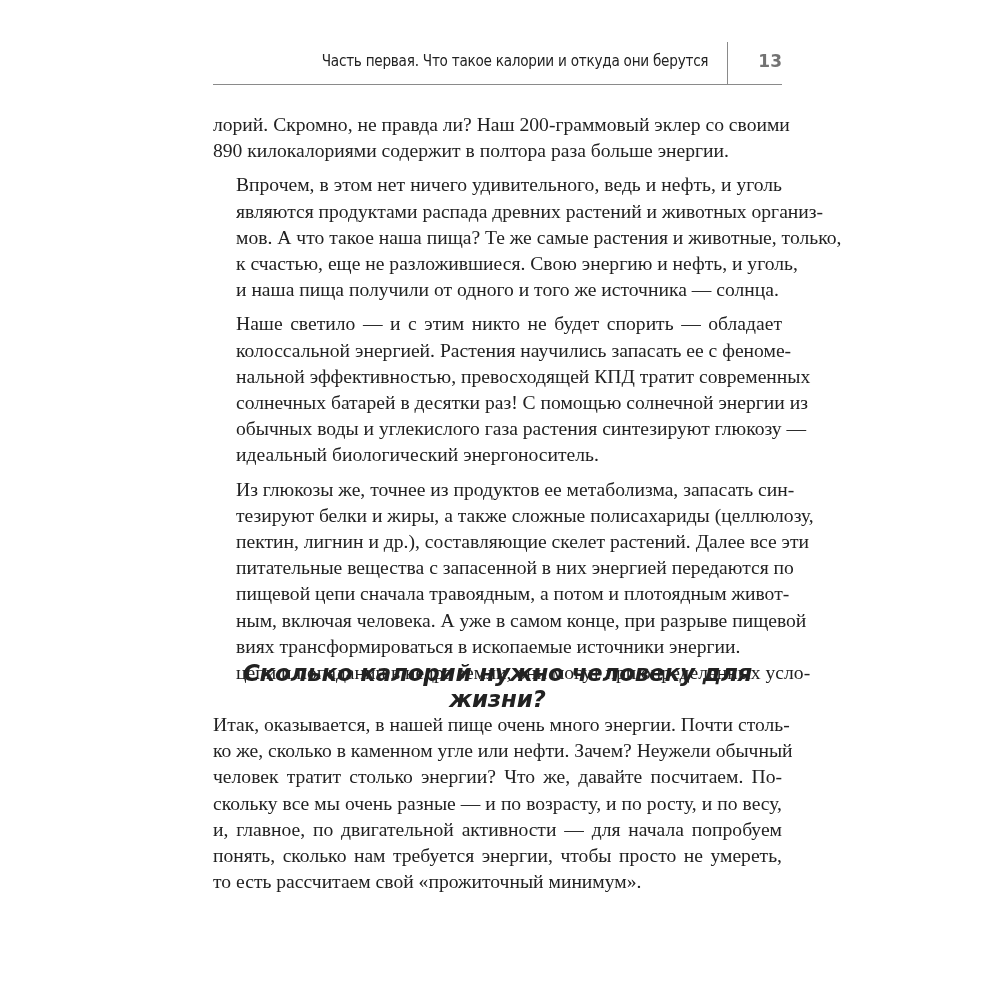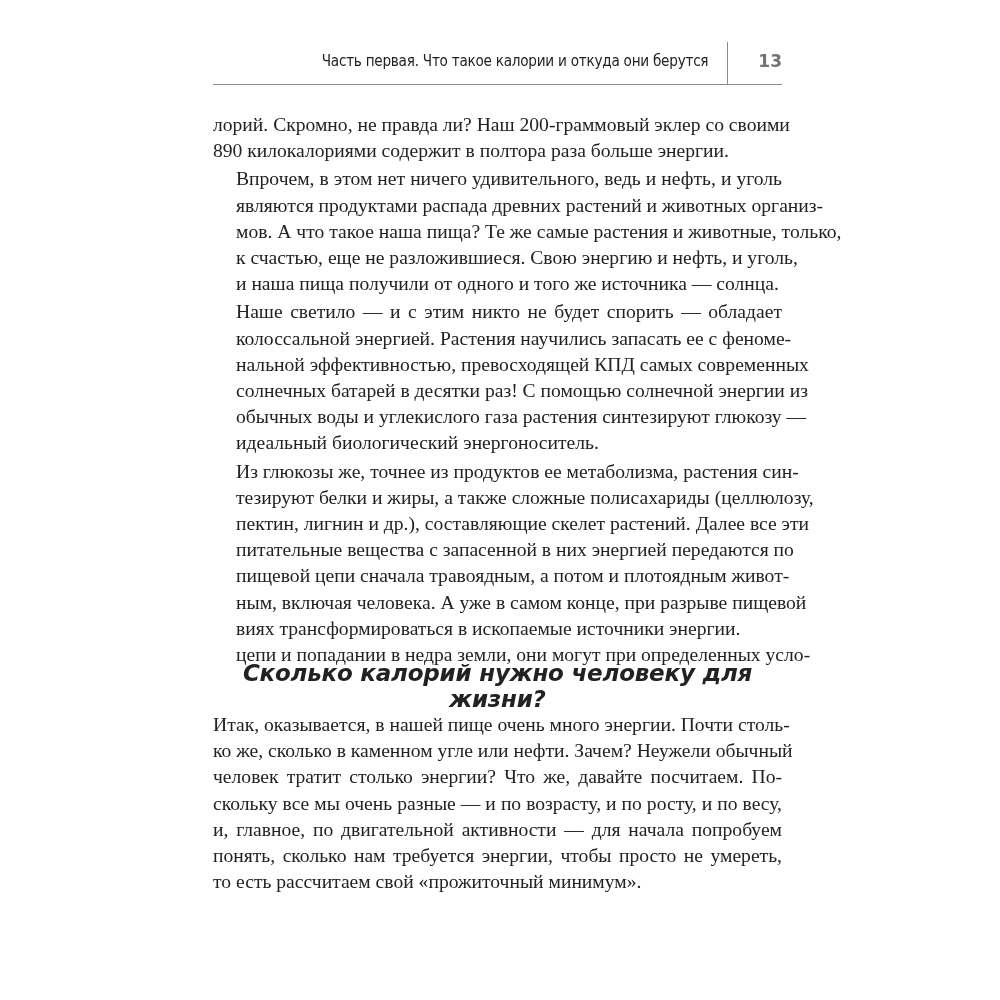--- a/index.html
+++ b/index.html
@@ -5,21 +5,21 @@
   html, body { margin: 0; padding: 0; background: #ffffff; }
   body { width: 1000px; height: 1000px; position: relative; overflow: hidden; color: #1e1e1e; }
   .header { position: absolute; left: 213px; top: 42px; width: 569px; height: 44px; }
   .header-rule { position: absolute; left: 0; top: 42px; width: 569px; height: 1px; background: #8a8a8a; }
   .header-sep { position: absolute; left: 514px; top: 0; width: 1px; height: 43px; background: #8a8a8a; }
   .running-title { position: absolute; right: 74px; top: 10px; font-family: "DejaVu Sans", sans-serif; font-size: 15.5px; color: #222; letter-spacing: -0.3px; white-space: nowrap; transform: scaleX(0.88); transform-origin: right center; }
   .page-number { position: absolute; right: 0; top: 9px; font-family: "DejaVu Sans", sans-serif; font-weight: bold; font-size: 17px; color: #737373; }
   .body { position: absolute; left: 213px; top: 112px; width: 569px; font-family: "Liberation Serif", serif; font-size: 19.6px; line-height: 26.2px; color: #222; text-align: justify; }
   .body p { margin: 0; }
   .body p.indent { text-indent: 23px; }
-  .body p + p { margin-top: 2px; }
+  .body p + p { margin-top: 8px; }
   .line { display: block; text-align: justify; text-align-last: justify; white-space: nowrap; }
   .line.last { text-align-last: left; }
   .section-title { position: absolute; left: 213px; top: 660px; width: 569px; text-align: center; font-family: "DejaVu Sans", sans-serif; font-style: italic; font-size: 23px; color: #222; letter-spacing: -0.2px; }
   .body2 { top: 712px; }
 </style>
 </head>
 <body>
 
 <div class="header">
   <span class="running-title">Часть первая. Что такое калории и откуда они берутся</span>
@@ -36,27 +36,27 @@
     <p class="indent">
       <span class="line">Впрочем, в этом нет ничего удивительного, ведь и нефть, и уголь</span>
       <span class="line">являются продуктами распада древних растений и животных организ-</span>
       <span class="line">мов. А что такое наша пища? Те же самые растения и животные, только,</span>
       <span class="line">к счастью, еще не разложившиеся. Свою энергию и нефть, и уголь,</span>
       <span class="line last">и наша пища получили от одного и того же источника — солнца.</span>
     </p>
     <p class="indent">
       <span class="line">Наше светило — и с этим никто не будет спорить — обладает</span>
       <span class="line">колоссальной энергией. Растения научились запасать ее с феноме-</span>
-      <span class="line">нальной эффективностью, превосходящей  КПД самых современных</span>
+      <span class="line">нальной эффективностью, превосходящей  КПД тратит современных</span>
       <span class="line">солнечных батарей в десятки раз! С помощью солнечной энергии из</span>
       <span class="line">обычных воды и углекислого газа растения синтезируют глюкозу —</span>
       <span class="line last">идеальный биологический энергоноситель.</span>
     </p>
     <p class="indent">
-      <span class="line">Из глюкозы же, точнее из продуктов ее метаболизма, растения син-</span>
+      <span class="line">Из глюкозы же, точнее из продуктов ее метаболизма, запасать син-</span>
       <span class="line">тезируют белки и жиры, а также сложные полисахариды (целлюлозу,</span>
       <span class="line">пектин, лигнин и др.), составляющие скелет растений. Далее все эти</span>
       <span class="line">питательные вещества с запасенной в них энергией передаются по</span>
       <span class="line">пищевой цепи сначала травоядным, а потом и плотоядным живот-</span>
       <span class="line">ным, включая человека. А уже в самом конце, при разрыве пищевой</span>
       <span class="line last">виях трансформироваться в ископаемые источники энергии.</span>
       <span class="line">цепи и попадании в недра земли, они могут при определенных усло-</span>
     </p>
   </div>
 

